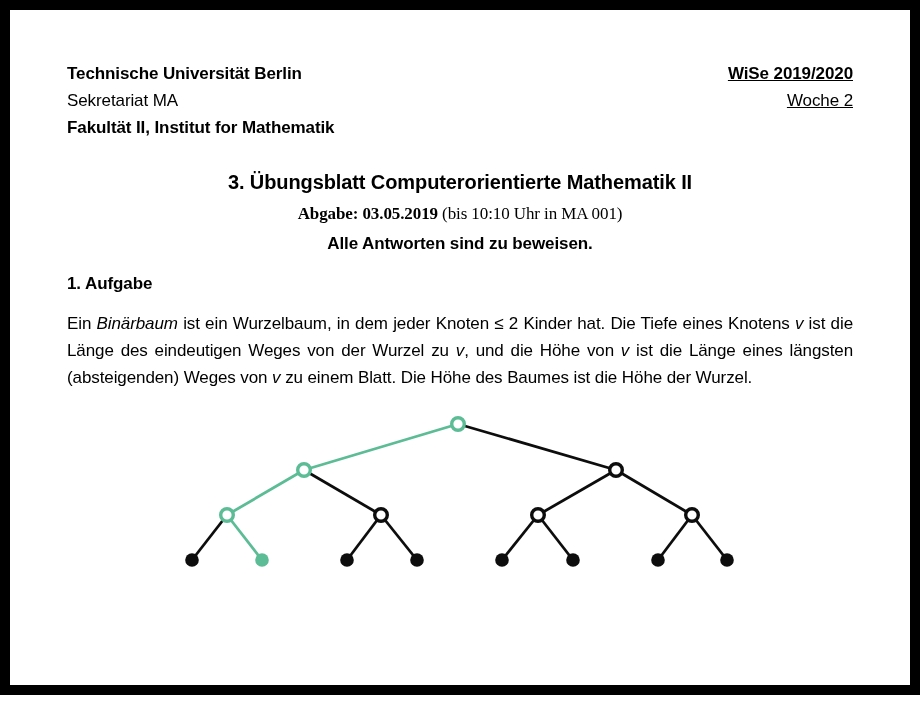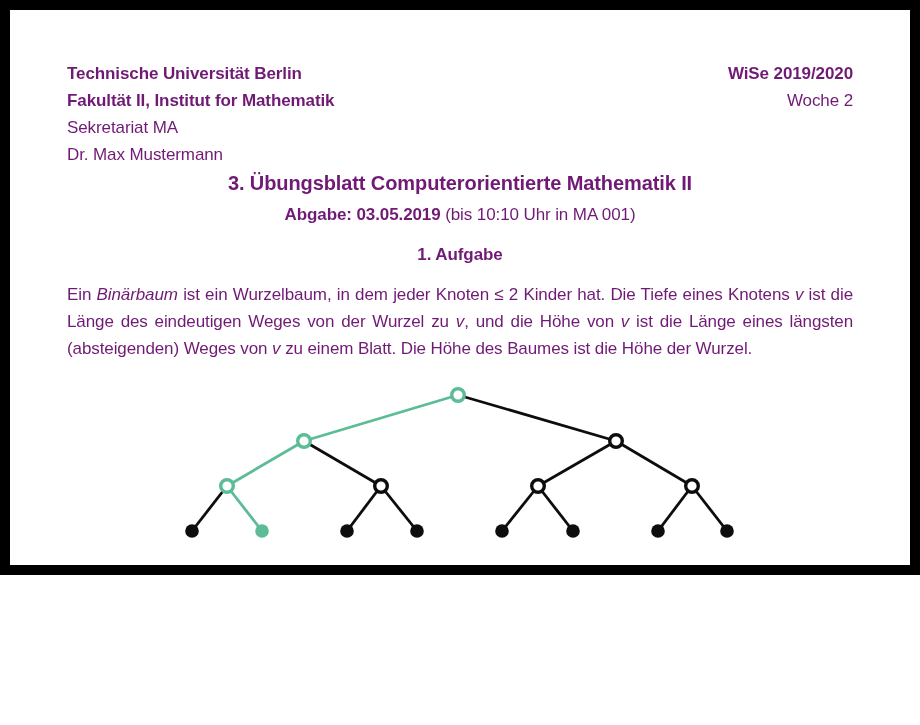--- a/index.html
+++ b/index.html
@@ -1,68 +1,70 @@
 <!DOCTYPE html>
 <html><head>
 <meta charset="utf-8">
 <style>
   html, body { margin: 0; padding: 0; background: #ffffff; }
   .page {
     position: relative;
     width: 920px;
-    height: 575px;
+    height: 695px;
     box-sizing: border-box;
     background: #ffffff;
     border: 10px solid #000000;
     font-family: "Liberation Sans", "DejaVu Sans", sans-serif;
-    color: #701a75;
+    color: #000000;
     overflow: hidden;
   }
   .content {
     padding: 50px 57px 0 57px;
   }
   .header {
     display: flex;
     justify-content: space-between;
     align-items: flex-start;
   }
   .hline {
     font-size: 17px;
     line-height: 27px;
     letter-spacing: -0.1px;
     white-space: nowrap;
   }
-  .header-right .hline { text-align: right; }
+  .header-right .hline { text-align: right; text-decoration: underline; }
   .b { font-weight: 700; }
   .title {
+    margin-top: 26px;
     text-align: center;
     font-size: 20px;
     font-weight: 700;
     line-height: 30px;
     letter-spacing: -0.1px;
   }
   .deadline {
     margin-top: 6px;
     text-align: center;
     font-size: 17px;
     line-height: 21px;
     letter-spacing: -0.1px;
+    font-family: Liberation Serif, serif;
   }
   .note {
     margin-top: 9px;
     text-align: center;
     font-size: 17px;
     font-weight: 700;
     line-height: 21px;
     letter-spacing: -0.1px;
   }
   .task-row {
     margin-top: 19px;
     display: flex;
-    justify-content: center;
+    justify-content: space-between;
     align-items: baseline;
     font-size: 17px;
     line-height: 22px;
     letter-spacing: -0.1px;
     gap: 24px;
   }
   .task-label { font-weight: 700; }
   .body-par {
     margin: 15px 0 16px 0;
     font-size: 17px;
@@ -79,34 +81,34 @@
 </style>
 </head>
 <body>
 
 <div class="page">
   <div class="content">
 
     <div class="header">
       <div class="header-left">
         <div class="hline b">Technische Universität Berlin</div>
+        <div class="hline">Sekretariat MA</div>
         <div class="hline b">Fakultät II, Institut for Mathematik</div>
-        <div class="hline">Sekretariat MA</div>
-        <div class="hline">Dr. Max Mustermann</div>
       </div>
       <div class="header-right">
         <div class="hline b">WiSe 2019/2020</div>
         <div class="hline">Woche 2</div>
       </div>
     </div>
 
     <div class="title">3. Übungsblatt Computerorientierte Mathematik II</div>
 
     <div class="deadline"><span class="b">Abgabe: 03.05.2019</span><span> (bis 10:10 Uhr in MA 001)</span></div>
 
+    <div class="note">Alle Antworten sind zu beweisen.</div>
 
     <div class="task-row">
       <span class="task-label">1. Aufgabe</span>
     </div>
 
     <p class="body-par"><span>Ein </span><i>Binärbaum</i><span> ist ein Wurzelbaum, in dem jeder Knoten ≤ 2 Kinder hat. Die Tiefe eines Knotens </span><i>v</i><span> ist die Länge des eindeutigen Weges von der Wurzel zu </span><i>v</i><span>, und die Höhe von </span><i>v</i><span> ist die Länge eines längsten (absteigenden) Weges von </span><i>v</i><span> zu einem Blatt. Die Höhe des Baumes ist die Höhe der Wurzel.</span></p>
 
     <div class="tree-wrap">
       <svg id="tree-svg" width="640" height="172" viewBox="0 0 640 172" xmlns="http://www.w3.org/2000/svg">
           <line x1="308" y1="17" x2="154" y2="63" stroke="#5bbc95" stroke-width="2.8"></line>

